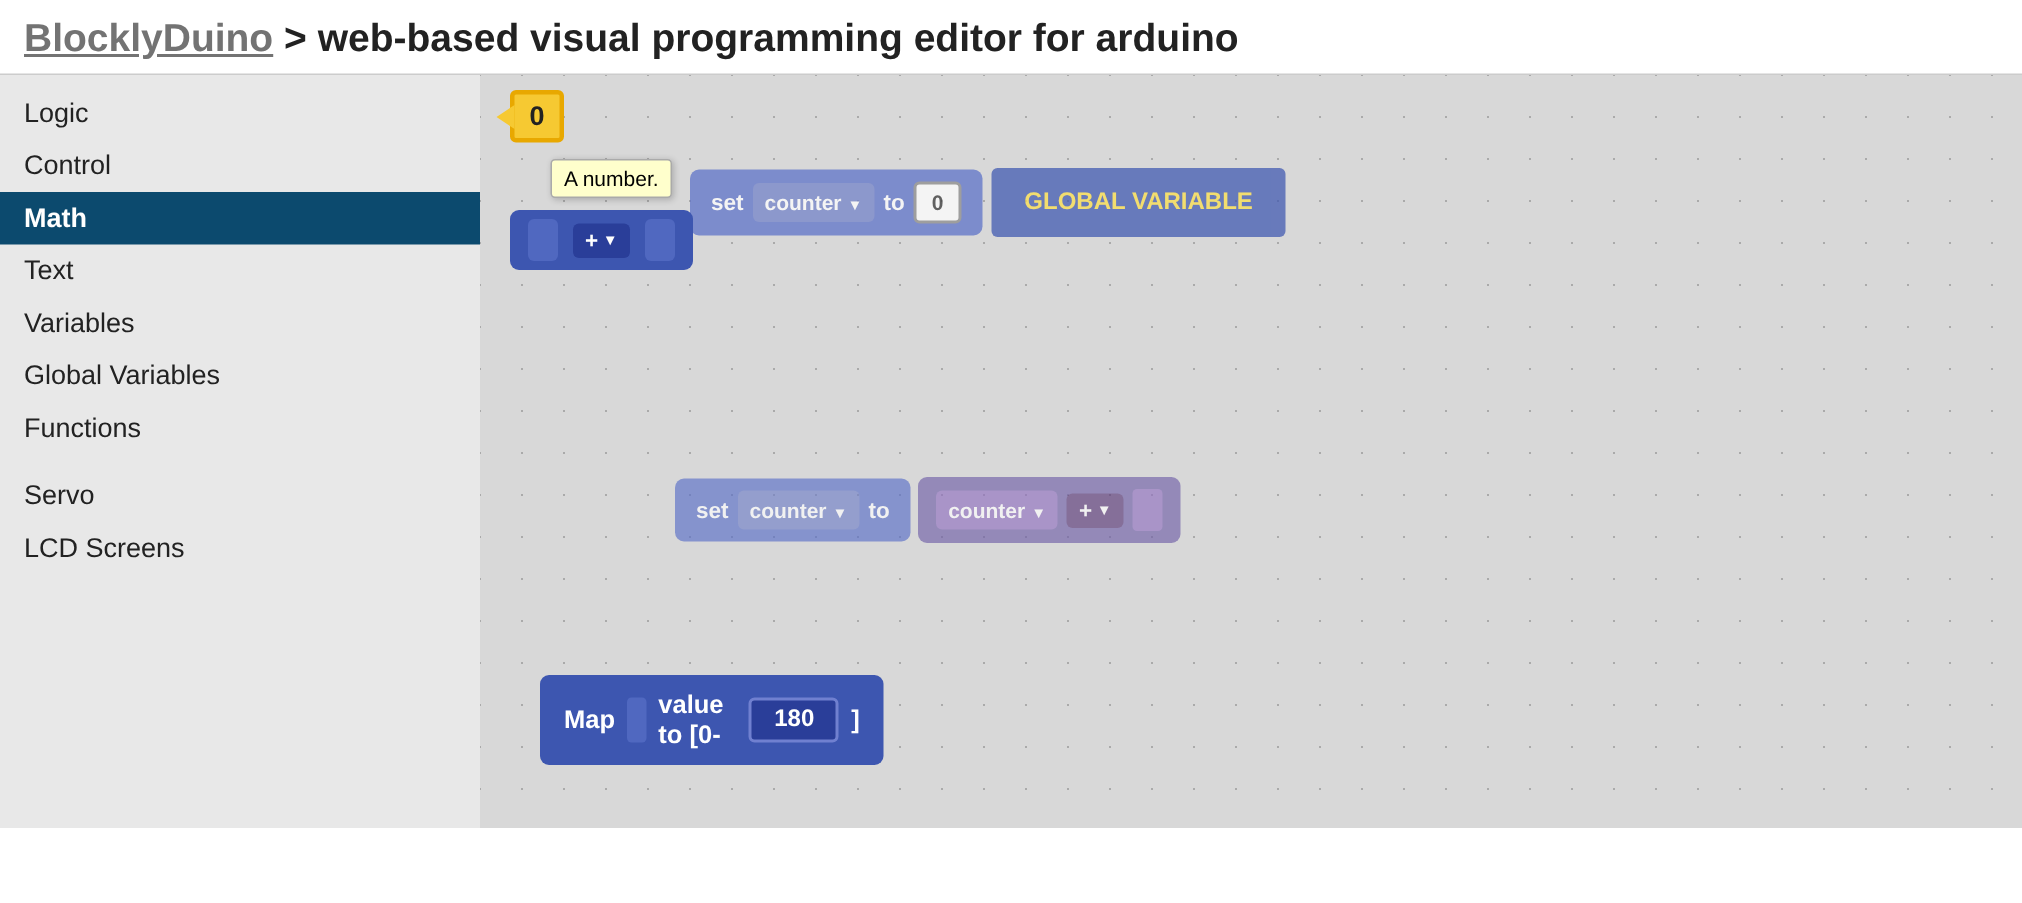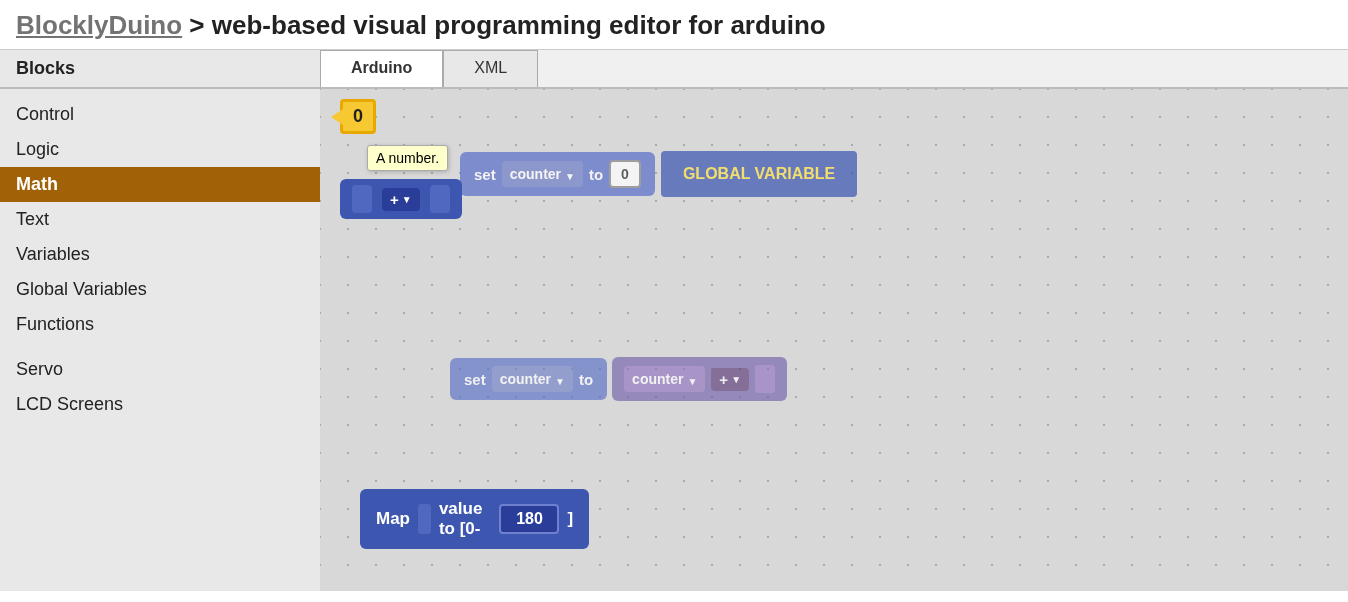--- a/index.html
+++ b/index.html
@@ -50,21 +50,21 @@
       flex-shrink: 0;
       font-size: 18px;
     }
     .sidebar-item {
       padding: 7px 16px;
       cursor: pointer;
       color: #222;
       font-size: 18px;
     }
     .sidebar-item.active {
-      background: #a16207;
+      background: #0c4a6e;
       color: #fff;
       font-weight: bold;
     }
     .sidebar-divider {
       height: 10px;
     }
 
     
     .canvas {
       flex: 1;
@@ -237,37 +237,26 @@
   </style>
 </head>
 <body>
 
 <div class="header">
   <a href="#">BlocklyDuino</a><span> &gt; web-based visual programming editor for arduino</span>
 </div>
 
 <div style="display:flex; flex-direction:column; height:calc(602px - 52px);">
 
-  <div style="display:flex;">
-
-    <div style="width:320px; background:#e8e8e8; border-bottom:2px solid #bbb; padding:8px 16px;">
-      <span style="font-size:18px; font-weight:bold; color:#222;">Blocks</span>
-    </div>
-
-    <div style="display:flex; border-bottom:2px solid #bbb; background:#f0f0f0; flex:1;">
-      <div class="tab active">Arduino</div>
-      <div class="tab">XML</div>
-    </div>
-  </div>
 
   <div class="main">
 
     <div class="sidebar">
+      <div class="sidebar-item">Logic</div>
       <div class="sidebar-item">Control</div>
-      <div class="sidebar-item">Logic</div>
       <div class="sidebar-item active">Math</div>
       <div class="sidebar-item">Text</div>
       <div class="sidebar-item">Variables</div>
       <div class="sidebar-item">Global Variables</div>
       <div class="sidebar-item">Functions</div>
       <div class="sidebar-divider"></div>
       <div class="sidebar-item">Servo</div>
       <div class="sidebar-item">LCD Screens</div>
     </div>
 

